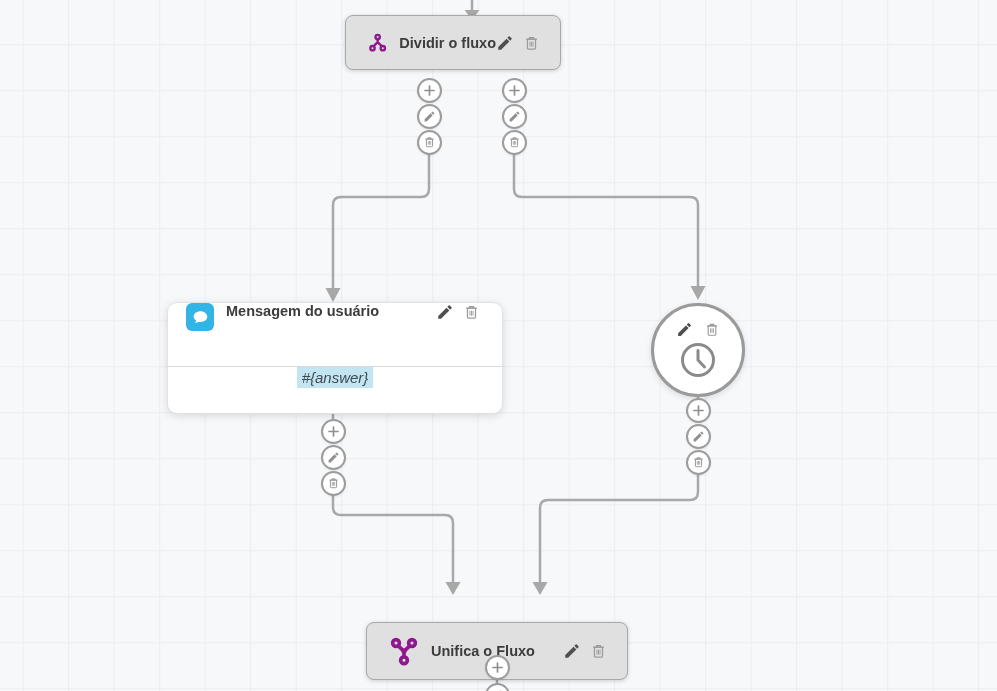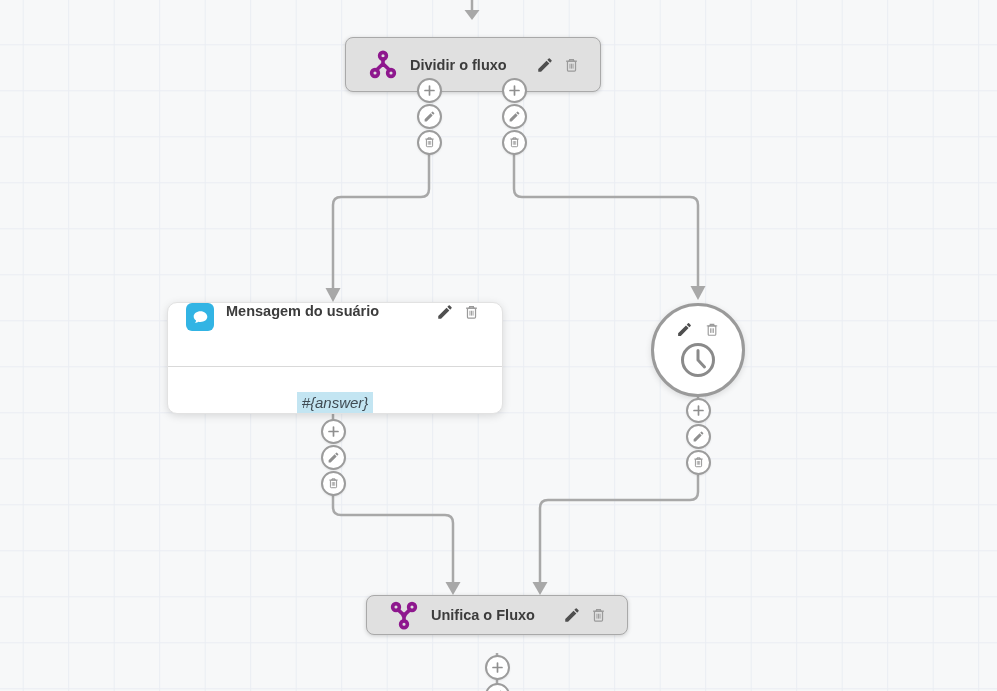--- a/index.html
+++ b/index.html
@@ -26,21 +26,21 @@
     background:var(--gray-node-fill);border:1.5px solid var(--gray-node-border);
     border-radius:8px;box-shadow:0 1px 4px rgba(0,0,0,.18);padding:0 20px 0 22px;cursor:pointer}
   .node-title{font-weight:bold;font-size:14.5px;color:var(--title-text);margin-left:12px;white-space:nowrap}
   .actions{margin-left:auto;display:flex;align-items:center;gap:9px}
   .icon-dark{color:var(--icon-dark)}
   .icon-gray{color:var(--icon-gray)}
 
   .white-node{position:absolute;background:#fff;border:1px solid #e2e2e2;border-radius:10px;
     box-shadow:0 2px 8px rgba(0,0,0,.13);cursor:pointer}
   .white-node .header{display:flex;align-items:flex-start;height:64px;padding:0 22px 0 18px;border-bottom:1px solid #d9d9d9}
-  .white-node .body{display:flex;align-items:flex-end;justify-content:center;height:46px}
+  .white-node .body{display:flex;align-items:flex-start;justify-content:center;height:46px}
   .chat-icon{width:28px;height:28px;border-radius:6px;background:var(--blue);display:flex;align-items:center;justify-content:center}
   .var-chip{font-style:italic;font-size:15px;color:#3f4a52;background:var(--selection-highlight);padding:1px 5px;line-height:19px}
 
   .circle-node{position:absolute;width:94px;height:94px;border-radius:50%;background:#fff;
     border:3.5px solid var(--icon-gray);box-shadow:0 2px 6px rgba(0,0,0,.12);
     display:flex;flex-direction:column;align-items:center;cursor:pointer}
   .circle-node .actions2{display:flex;align-items:center;gap:11px;margin-top:15px}
 
   .btn-stack{position:absolute;display:flex;flex-direction:column;gap:1px}
   .wire-btn{width:25px;height:25px;border-radius:50%;background:#fff;border:2px solid var(--btn-border);
@@ -85,21 +85,21 @@
     <path d="M333 495 V507 Q333 515 341 515 H445 Q453 515 453 523 V583"></path>
     <polygon points="445.5,582 460.5,582 453,595"></polygon>
 
     <path d="M698 396 V400"></path>
     <path d="M698 475 V492 Q698 500 690 500 H548 Q540 500 540 508 V583"></path>
     <polygon points="532.5,582 547.5,582 540,595"></polygon>
 
     <path d="M497 653 V691"></path>
   </svg>
 
-  <div class="gray-node" style="left:345px;top:37px;width:256px;height:55px">
+  <div class="gray-node" style="left:345px;top:15px;width:216px;height:55px">
     <svg width="30" height="30" viewBox="0 0 24 24">
       <g stroke="var(--purple)" fill="none" stroke-width="2.9" stroke-linecap="round">
         <circle cx="12" cy="4.6" r="2.7"></circle>
         <circle cx="5.6" cy="18.4" r="2.7"></circle>
         <circle cx="18.4" cy="18.4" r="2.7"></circle>
         <path d="M12 7.3 V11 M12 11 L7 15.8 M12 11 L17 15.8"></path>
       </g>
     </svg>
     <span class="node-title">Dividir o fluxo</span>
     <span class="actions">
@@ -213,21 +213,21 @@
           <use href="#i-pencil"></use>
         </svg>
       </div>
     <div class="wire-btn">
         <svg width="13" height="14">
           <use href="#i-trash"></use>
         </svg>
       </div>
   </div>
 
-  <div class="gray-node" style="left:366px;top:595px;width:262px;height:40px">
+  <div class="gray-node" style="left:366px;top:622px;width:262px;height:58px">
     <svg width="30" height="30" viewBox="0 0 24 24">
       <g stroke="var(--purple)" fill="none" stroke-width="2.9" stroke-linecap="round">
         <circle cx="5.6" cy="5.6" r="2.7"></circle>
         <circle cx="18.4" cy="5.6" r="2.7"></circle>
         <circle cx="12" cy="19.4" r="2.7"></circle>
         <path d="M7.4 7.9 L11 11.3 M16.6 7.9 L13 11.3 M12 12 V16.2"></path>
       </g>
       <circle cx="12" cy="12" r="2.1" fill="var(--purple)"></circle>
     </svg>
     <span class="node-title">Unifica o Fluxo</span>

